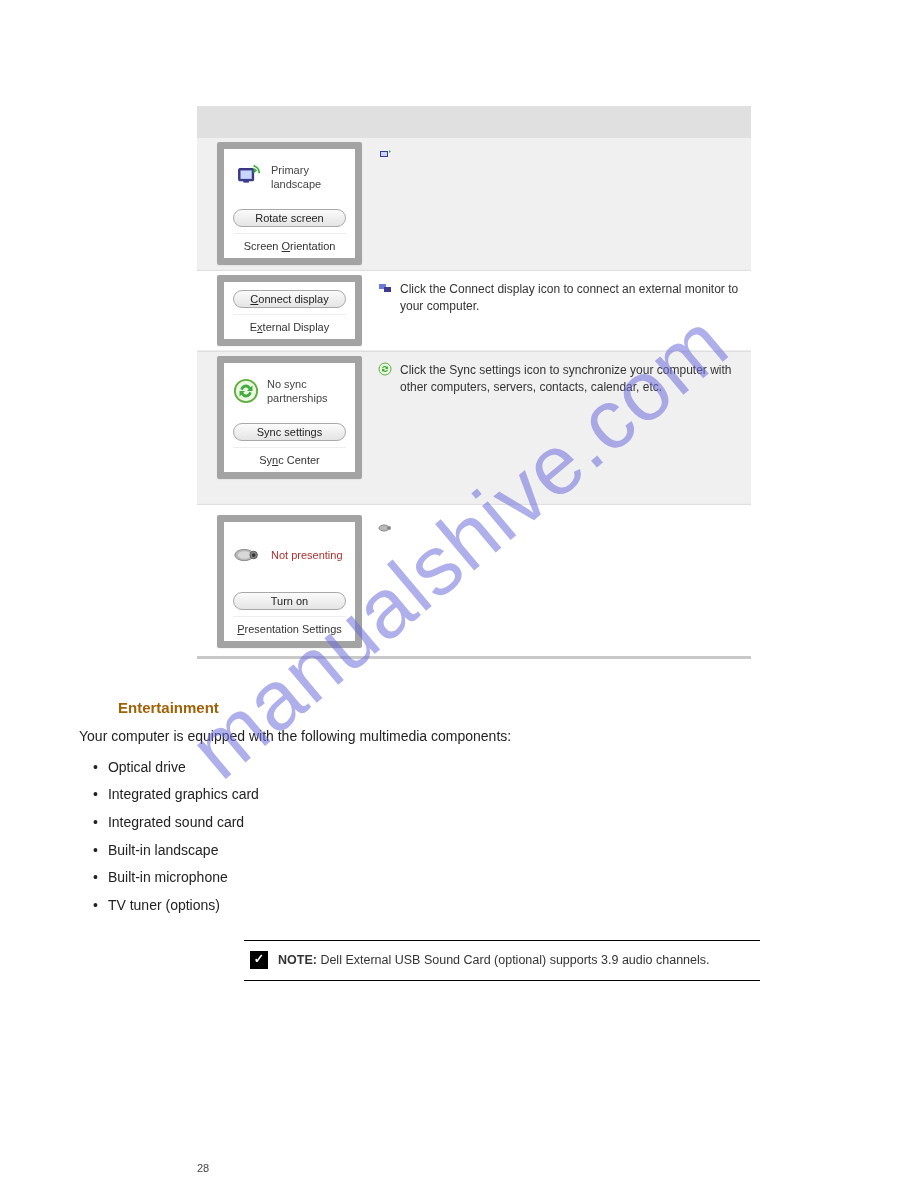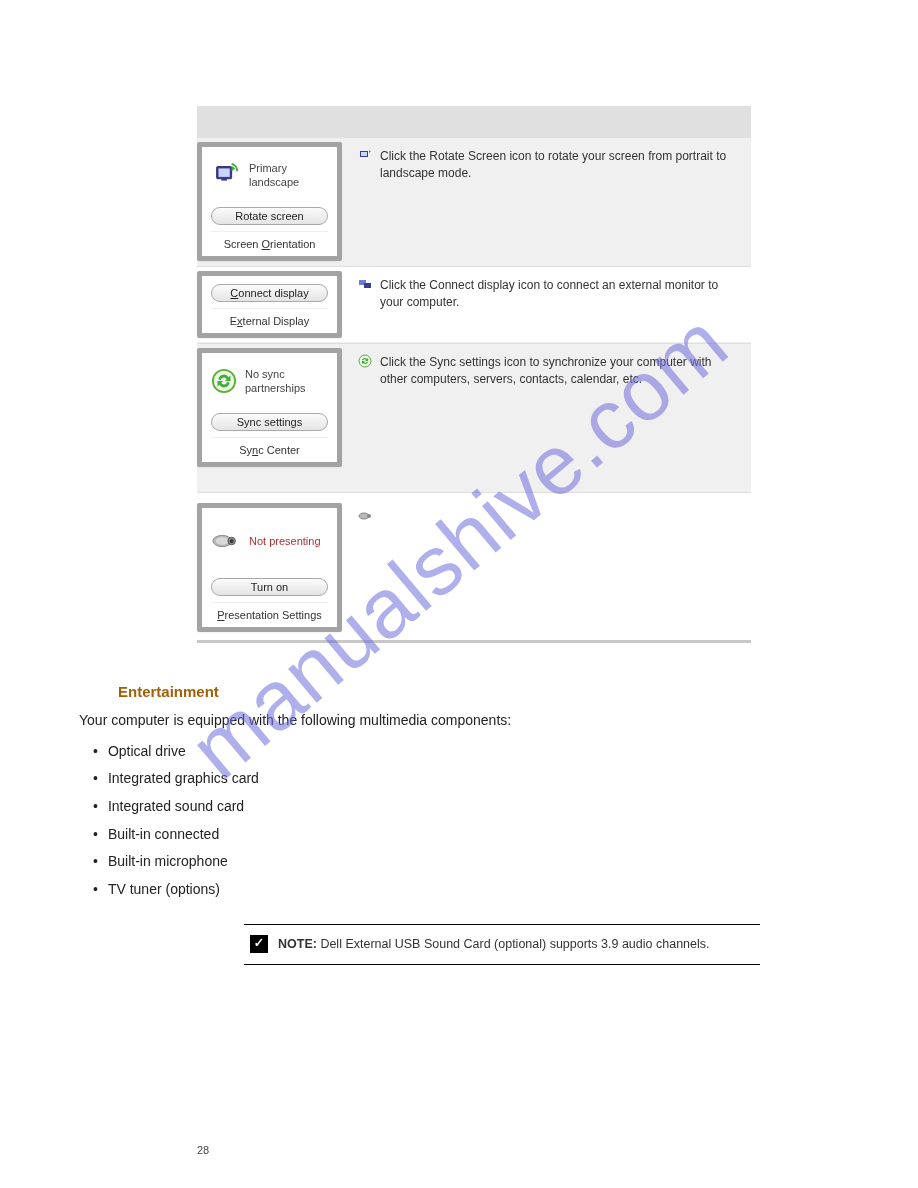--- a/index.html
+++ b/index.html
@@ -35,23 +35,23 @@
   }
   .rule {
     width: 554px;
     margin-left: 197px;
     height: 2px;
     background: linear-gradient(#f5f5f5,#d8d8d8);
   }
   .tile-wrap {
     width: 145px;
     flex: 0 0 145px;
-    margin-left: 0;
+    margin-left: 20px;
     background: #fff;
-    border: 5px solid #a3a3a3;
+    border: 7px solid #a3a3a3;
     padding: 8px 9px 6px 9px;
     box-sizing: border-box;
     border-radius: 2px;
     box-shadow: 0 1px 2px rgba(0,0,0,0.05);
   }
   .tile-top {
     display: flex;
     align-items: center;
     gap: 8px;
     padding-bottom: 10px;
@@ -150,21 +150,21 @@
   }
   .icon-monitor-rotate svg { width:30px;height:30px; }
   .icon-monitors svg { width:30px;height:26px; }
   .icon-sync svg { width:26px;height:26px; }
   .icon-projector svg { width:30px;height:22px; }
   .smallsvg svg { width:14px;height:14px; }
   .red { color:#b03030; }
   .footer-pagenum {
     position:absolute;
     left:197px;
-    bottom:32px;
+    bottom:14px;
     font-size:11px;
     color:#444;
   }
   .pretext { white-space: pre-line; }
 </style>
 </head>
 <body>
 <div class="page">
 
 <div class="watermark">manualshive.com</div>
@@ -191,21 +191,20 @@
     <div class="tile-cap">Screen <u class="hot">O</u>rientation</div>
   </div>
   <div class="desc-col">
     <span class="mini-icon smallsvg">
       <svg viewBox="0 0 14 14">
             <rect x="2" y="3" width="8" height="6" fill="#3b3b8f"></rect>
             <rect x="3" y="4" width="6" height="4" fill="#c9d6ff"></rect>
             <path d="M11 2 l2 1.5 -2 1.5z" fill="#3fae3f"></path>
           </svg>
     </span>
-    <span class="txt">Click the Rotate Screen icon to rotate your screen from portrait to landscape mode.</span>
   </div>
 </div>
 <div class="rule"></div>
 
 <div class="row row-white">
   <div class="tile-wrap">
     <button class="tile-btn"><u class="hot">C</u>onnect display</button>
     <div class="tile-cap">E<u class="hot">x</u>ternal Display</div>
   </div>
   <div class="desc-col">
@@ -286,21 +285,21 @@
   <div style="display:flex;gap:10px;padding:3px 0 3px 14px;">
         <span>•</span>
         <span>Integrated graphics card</span>
       </div>
   <div style="display:flex;gap:10px;padding:3px 0 3px 14px;">
         <span>•</span>
         <span>Integrated sound card</span>
       </div>
   <div style="display:flex;gap:10px;padding:3px 0 3px 14px;">
         <span>•</span>
-        <span>Built-in connected</span>
+        <span>Built-in landscape</span>
       </div>
   <div style="display:flex;gap:10px;padding:3px 0 3px 14px;">
         <span>•</span>
         <span>Built-in microphone</span>
       </div>
   <div style="display:flex;gap:10px;padding:3px 0 3px 14px;">
         <span>•</span>
         <span>TV tuner (options)</span>
       </div>
 </div>

